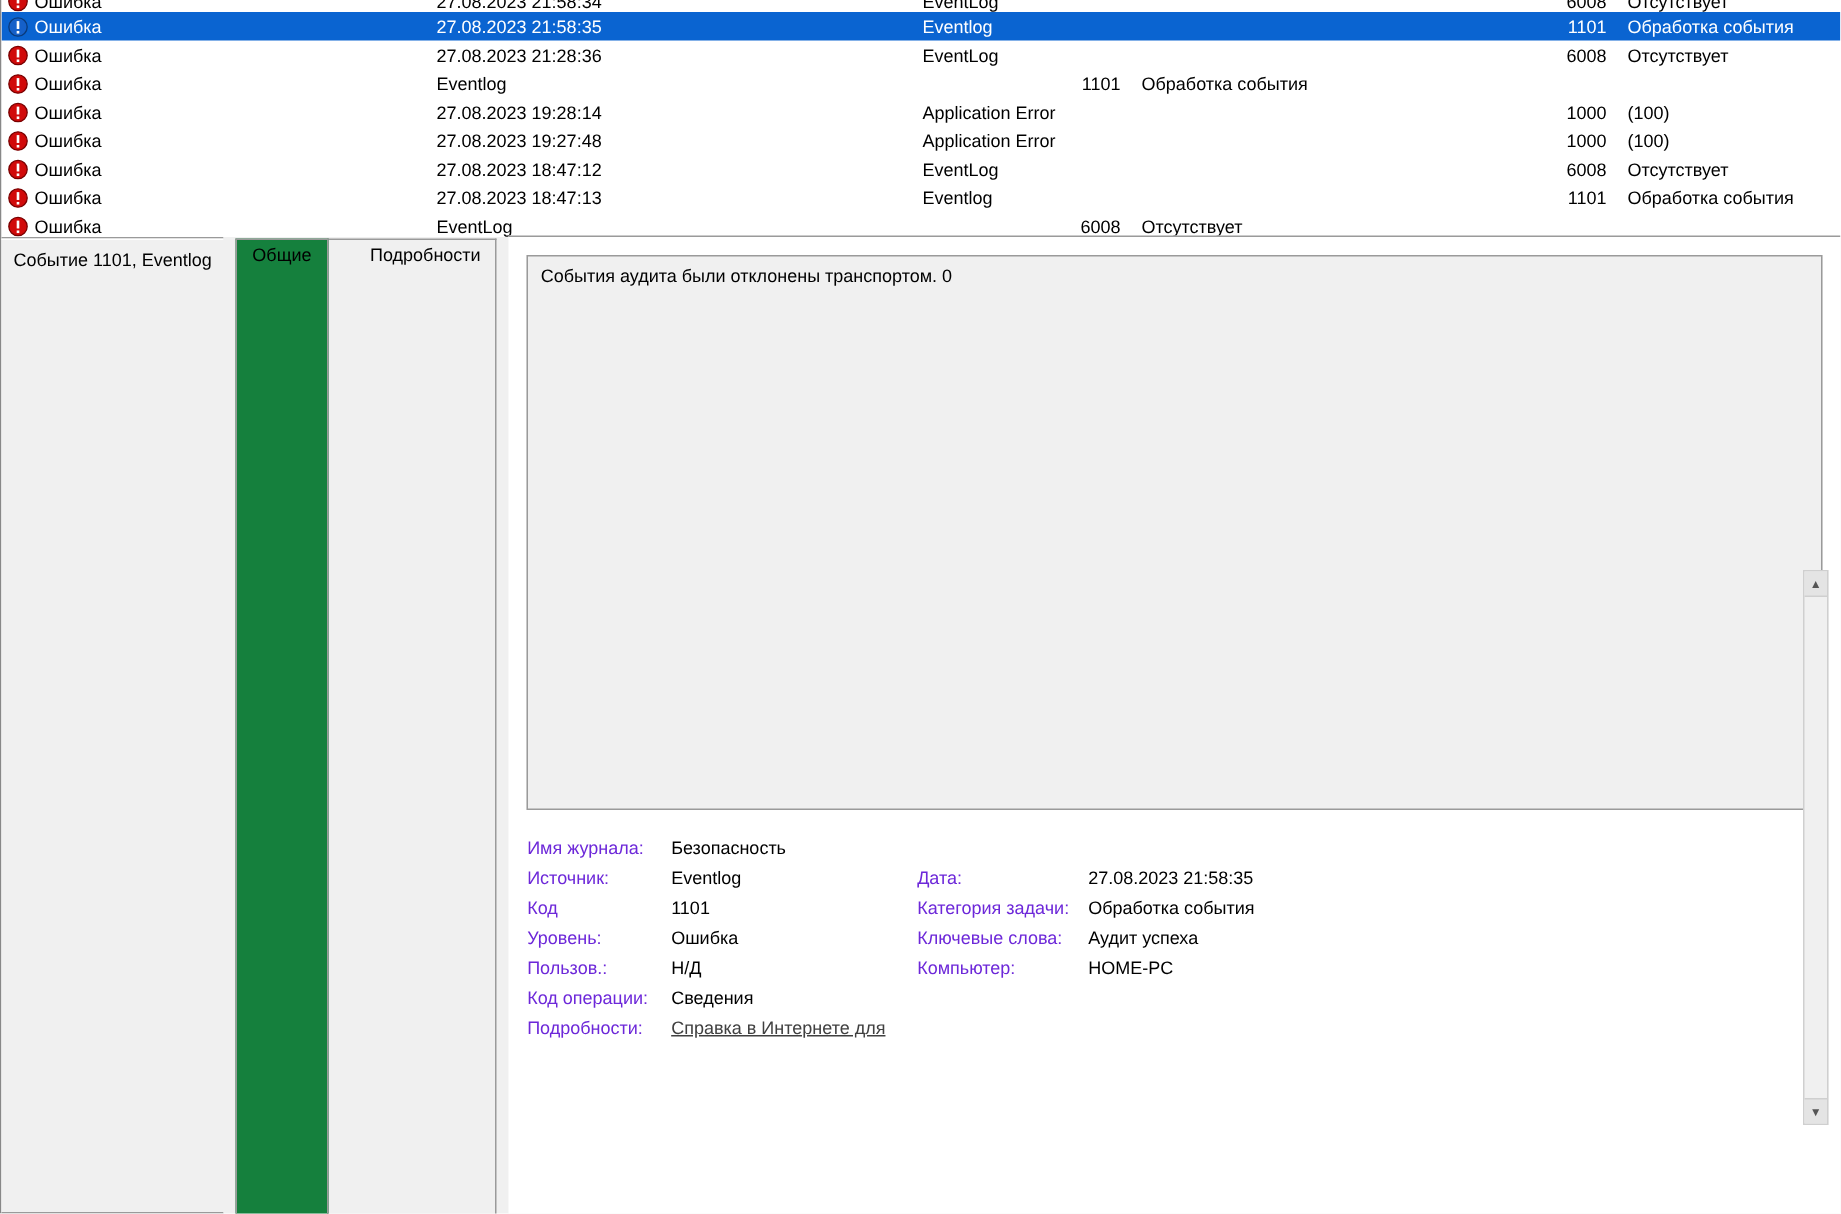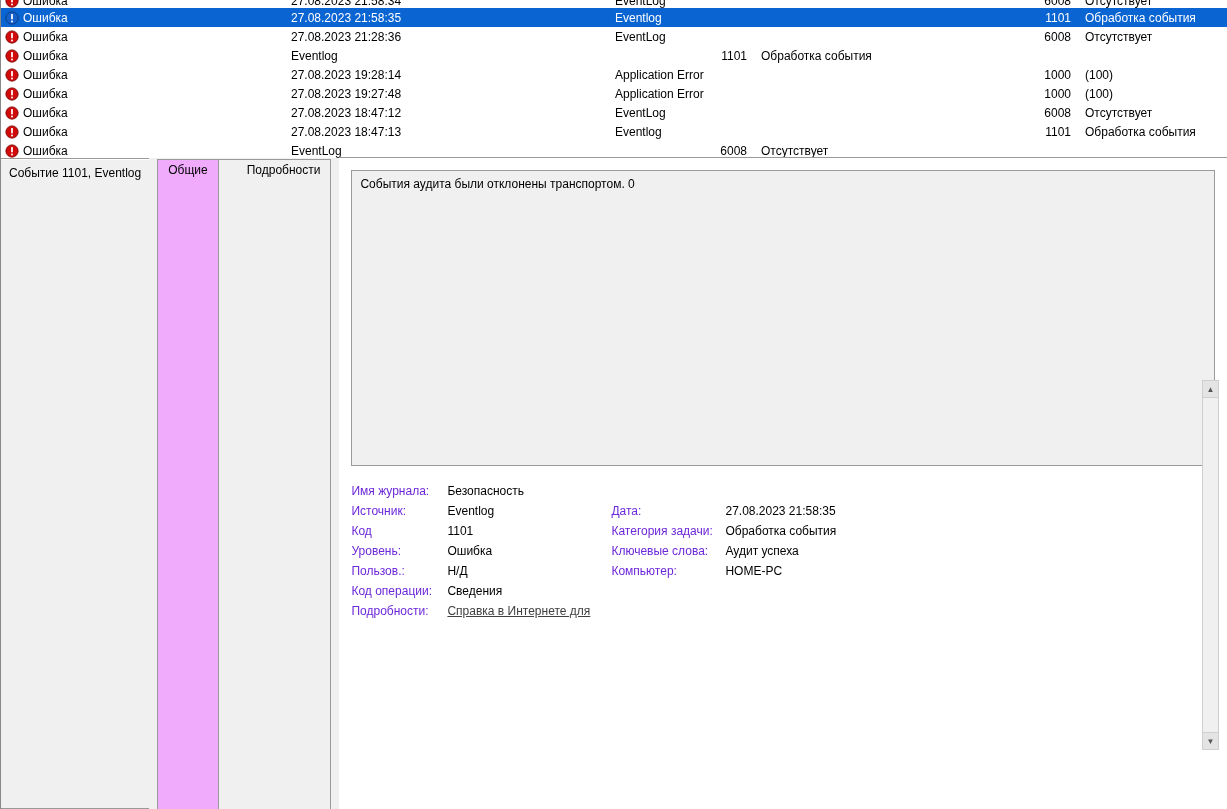--- a/index.html
+++ b/index.html
@@ -60,37 +60,37 @@
   }
   .tab {
     border:1px solid #9a9a9a;
     border-bottom:none;
     padding:3px 10px;
     background:#f0f0f0;
     position:relative;
     top:1px;
     cursor:default;
   }
-  .tab.active { background:#f0abfc; z-index:2; }
+  .tab.active { background:#15803d; z-index:2; }
   .tab + .tab { margin-left:-1px;padding-left:28px; }
   .tab-body {
     flex:1 1 auto;
     background:#fff;
     border-top:1px solid #9a9a9a;
     margin-top:-1px;
     padding:12px 12px 8px 12px;
     display:flex;
     flex-direction:column;
     overflow:hidden;
   }
   .msgbox {
     border:1px solid #9a9a9a;
     background:#f0f0f0;
     padding:6px 8px;
-    height:296px;
+    height:370px;
     overflow:auto;
   }
   .props {
     margin-top:18px;
     display:grid;
     grid-template-columns: 92px 160px 110px auto;
     row-gap:6px;
     column-gap:4px;
     align-items:baseline;
   }

